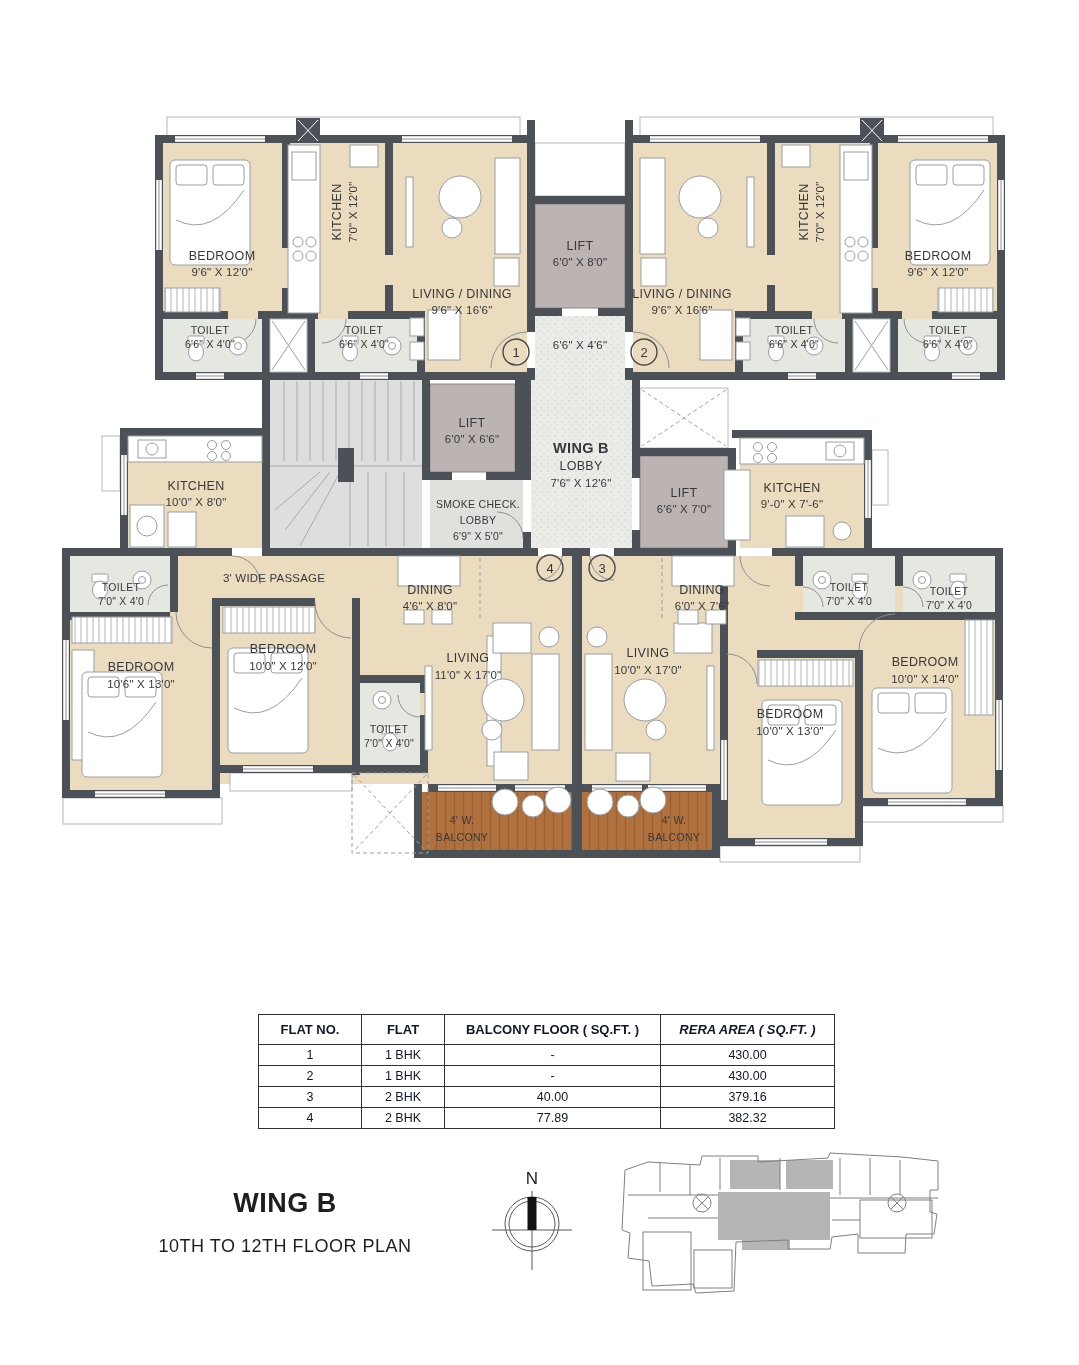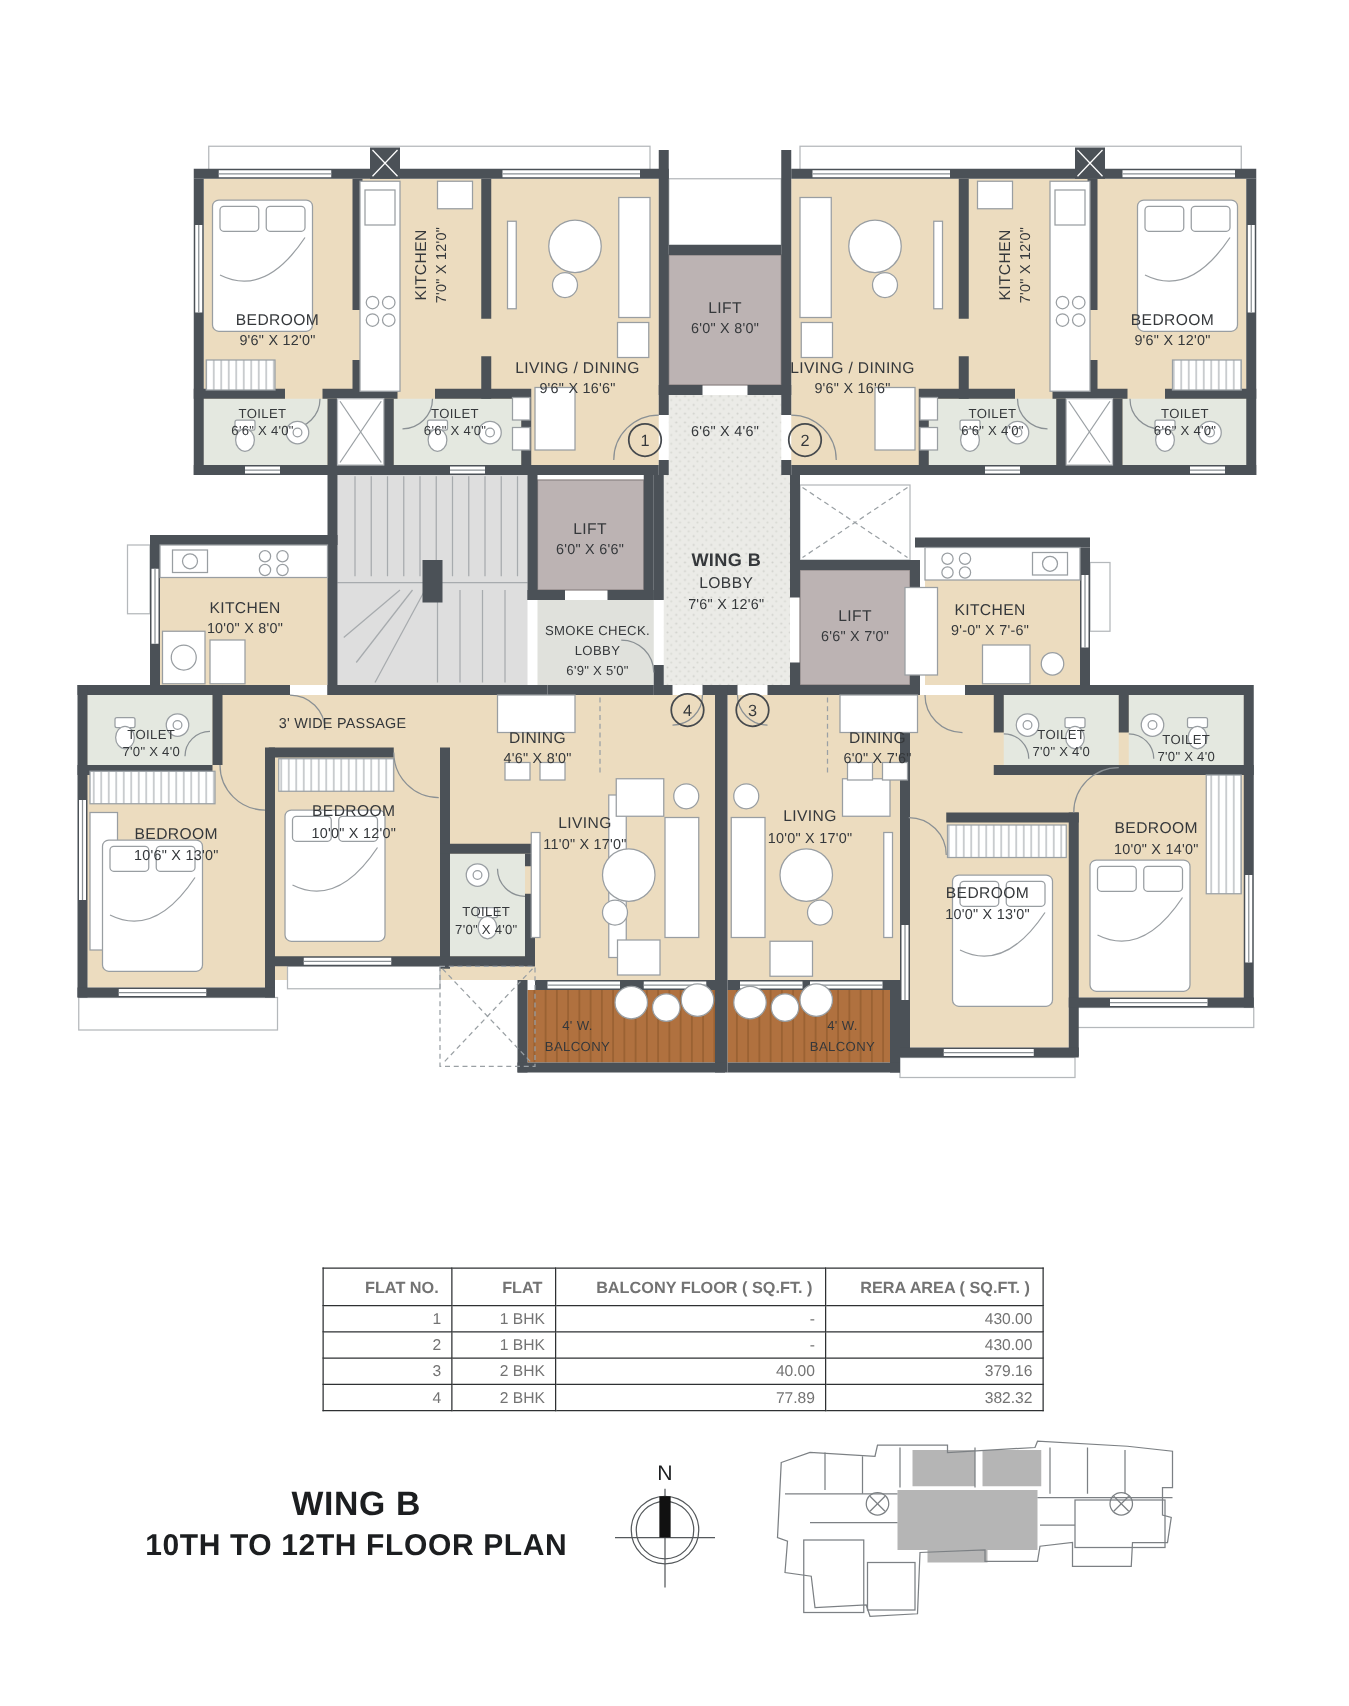--- a/index.html
+++ b/index.html
@@ -17,29 +17,29 @@
   .furn{fill:#ffffff;stroke:#999ea2;stroke-width:1;}
   .arc{fill:none;stroke:#8a9094;stroke-width:1;}
   .winline{stroke:#8a9094;stroke-width:1;}
   .xline{stroke:#9aa0a4;stroke-width:1;}
   .dash{stroke:#9aa0a4;stroke-width:1;stroke-dasharray:4 3;fill:none;}
   .tread{stroke:#a7abae;stroke-width:1;}
   .mk{fill:none;stroke:#45494d;stroke-width:1.4;}
   .mtx{font-size:13px;text-anchor:middle;fill:#35383b;}
   
   .flat-table{position:absolute;left:258px;top:1014px;border-collapse:collapse;}
-  .flat-table th,.flat-table td{border:1px solid #2e3133;text-align:right;
-      font-family:"Liberation Sans",sans-serif;color:#737373;}
+  .flat-table th,.flat-table td{border:1px solid #2e3133;text-align:center;
+      font-family:"Liberation Sans",sans-serif;color:#0f172a;}
   .flat-table th{font-size:13px;font-weight:bold;height:29px;padding:0 10px;}
   .flat-table td{font-size:12.5px;height:20px;padding:0 8px;}
-  .c1{width:82px;}.c2{width:62px;margin-top:16px;}.c3{width:195px;}.c4{width:153px;}
+  .c1{width:82px;}.c2{width:62px;margin-top:16px;}.c3{width:195px;}.c4{width:153px;font-style:italic;}
   
   .title-block{position:absolute;left:90px;top:1188px;width:390px;text-align:center;color:#1c1e20;}
   .title-line1{font-size:27px;font-weight:bold;letter-spacing:.5px;}
-  .title-line2{font-size:24px;margin-top:4px;letter-spacing:.5px;font-weight:bold;}
+  .title-line2{font-size:18px;margin-top:17px;letter-spacing:.5px;}
 </style>
 </head>
 <body>
 
 <div class="page">
 
 <svg width="1079" height="1365" viewBox="0 0 1079 1365">
   <defs>
     <pattern id="stip" width="7" height="7" patternUnits="userSpaceOnUse">
       <rect width="7" height="7" fill="#ececе8"></rect>

